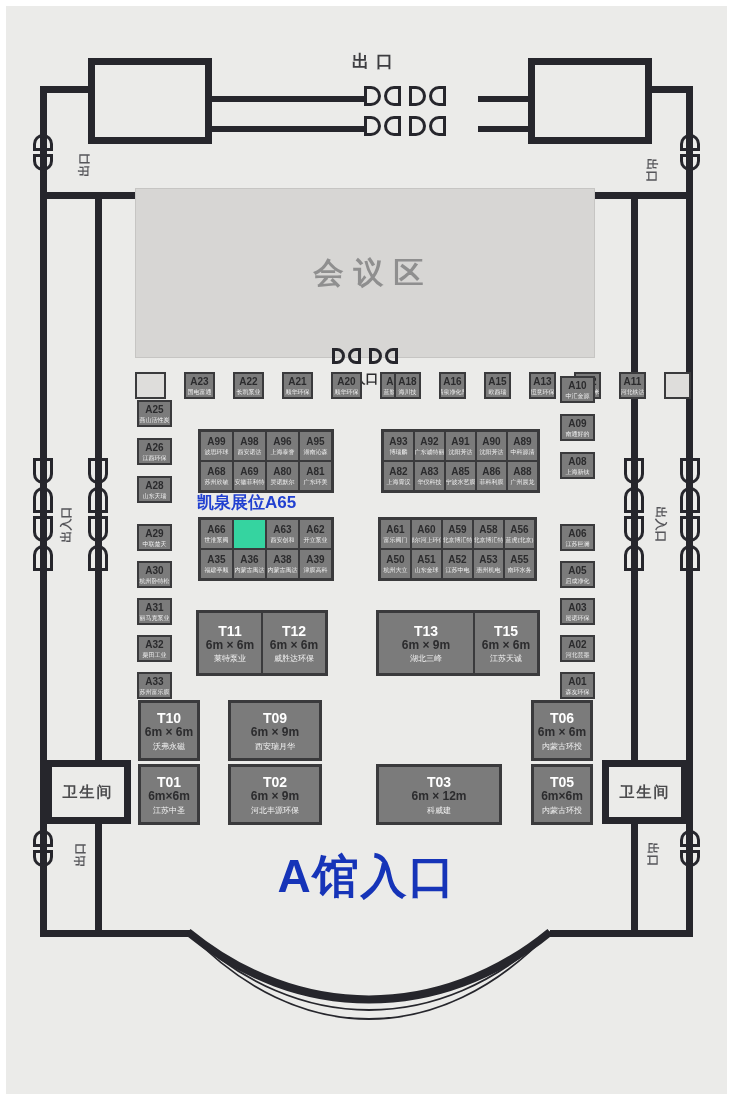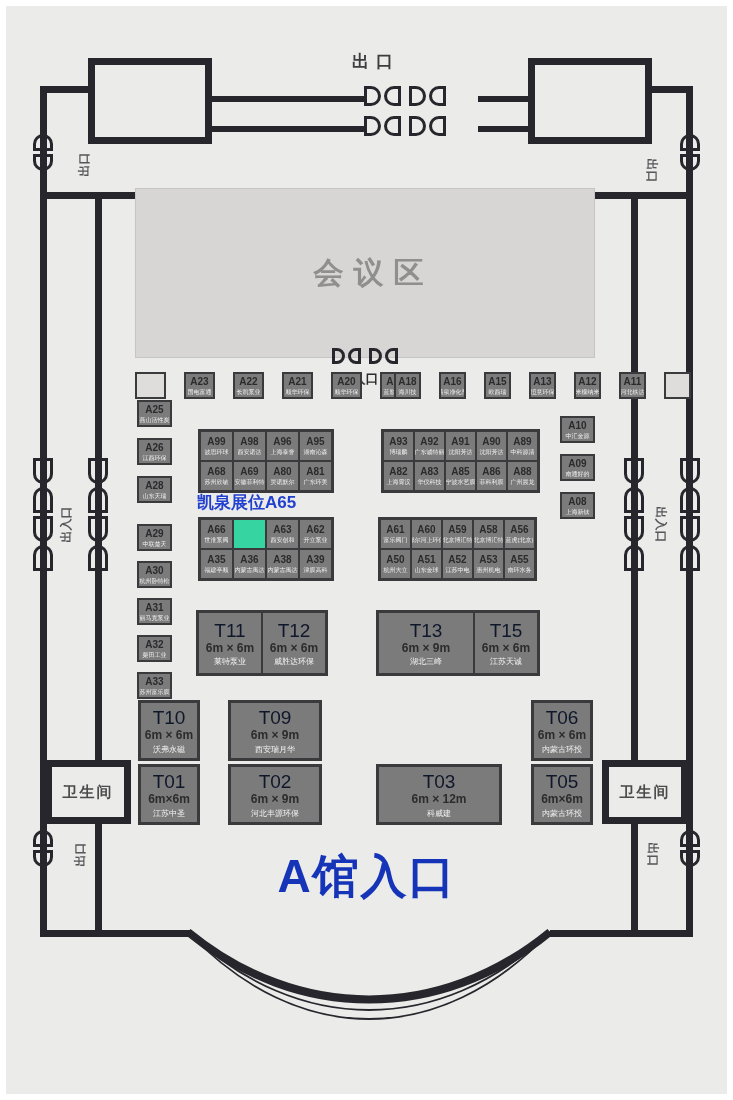--- a/index.html
+++ b/index.html
@@ -23,21 +23,21 @@
   .vcol{position:absolute;display:flex;flex-direction:column;gap:44px;}
   .vcol .cell{width:35px;height:27px;}
   .gap11{row-gap:11px;} .gap10{row-gap:10px;}
   .block{position:absolute;display:grid;gap:2px;background:#3a3a3c;border:3px solid #3a3a3c;}
   .cols4{grid-template-columns:repeat(4,31px);grid-auto-rows:28px;}
   .cols5{grid-template-columns:repeat(5,29px);grid-auto-rows:28px;}
   .block .cell{border:none;width:auto;height:auto;}
   
   .tcell{box-sizing:border-box;background:#7b7b7b;border:3px solid #3a3a3c;display:flex;
     flex-direction:column;align-items:center;justify-content:center;overflow:hidden;}
-  .tid{font-weight:normal;font-size:19px;color:#0f172a;line-height:1.15;}
+  .tid{font-weight:bold;font-size:14px;color:#ffffff;line-height:1.15;}
   .tsize{font-weight:bold;font-size:12px;color:#2c2c2e;line-height:1.15;}
   .tname{font-size:8px;color:#f2f2f2;margin-top:3px;line-height:1;white-space:nowrap;}
   .tsingle{position:absolute;height:61px;}
   .w6{width:62px;} .w9{width:94px;} .w12{width:126px;}
   .tblock{position:absolute;display:flex;background:#3a3a3c;border:3px solid #3a3a3c;gap:2px;height:60px;}
   .tblock .tcell{border:none;height:100%;flex:0 0 auto;}
   
   #conference{position:absolute;left:135px;top:188px;width:460px;height:170px;background:#d7d6d4;
     border:1px solid #c6c5c3;box-sizing:border-box;display:flex;align-items:center;justify-content:center;padding-left:7px;}
   #conference span{font-size:30px;font-weight:bold;color:#8f8f8f;letter-spacing:10px;text-indent:10px;}
@@ -225,35 +225,62 @@
       <div class="cell">
         <div class="bid">A32</div>
         <div class="bname">栗田工业</div>
       </div>
 
       <div class="cell">
         <div class="bid">A33</div>
         <div class="bname">苏州富乐膜</div>
       </div>
     </div>
-  <div class="vcol gap11" style="left:560px;top:416px">
+  <div class="vcol gap11" style="left:560px;top:376px">
 
       <div class="cell">
         <div class="bid">A10</div>
         <div class="bname">中汇金源</div>
       </div>
 
       <div class="cell">
         <div class="bid">A09</div>
         <div class="bname">南通好的</div>
       </div>
 
       <div class="cell">
         <div class="bid">A08</div>
         <div class="bname">上海新钛</div>
+      </div>
+    </div>
+  <div class="vcol gap10" style="left:560px;top:524px">
+
+      <div class="cell">
+        <div class="bid">A06</div>
+        <div class="bname">江苏巨澜</div>
+      </div>
+
+      <div class="cell">
+        <div class="bid">A05</div>
+        <div class="bname">启成净化</div>
+      </div>
+
+      <div class="cell">
+        <div class="bid">A03</div>
+        <div class="bname">昆诺环保</div>
+      </div>
+
+      <div class="cell">
+        <div class="bid">A02</div>
+        <div class="bname">河北芸墨</div>
+      </div>
+
+      <div class="cell">
+        <div class="bid">A01</div>
+        <div class="bname">森友环保</div>
       </div>
     </div>
 
   <div class="block cols4" style="left:198px;top:429px">
 
       <div class="cell">
         <div class="bid">A99</div>
         <div class="bname">波思环球</div>
       </div>
 

